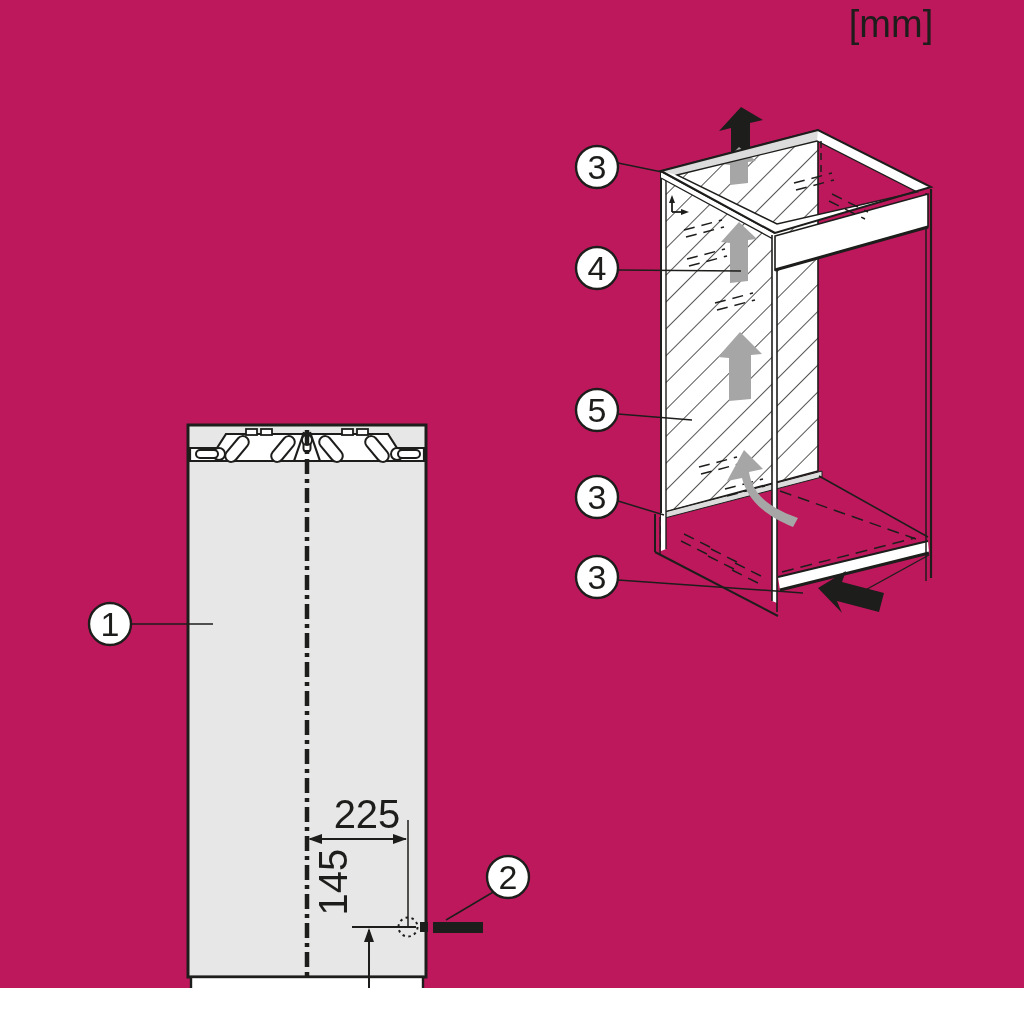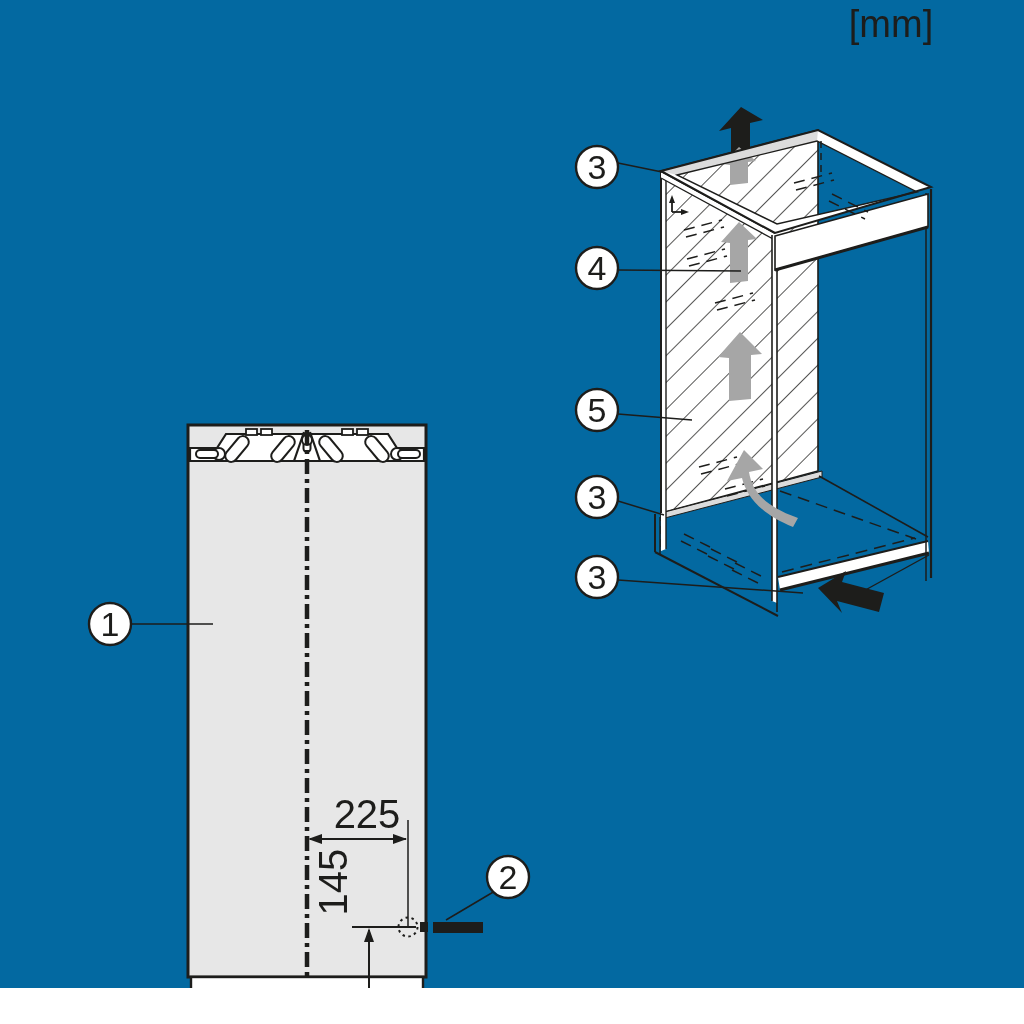--- a/index.html
+++ b/index.html
@@ -1,16 +1,16 @@
 <!DOCTYPE html>
 <html><head>
 <meta charset="utf-8">
 <style>
   html,body{margin:0;padding:0;background:#fff;}
-  .canvas{position:relative;width:1024px;height:988px;background:#0369a1;overflow:hidden;}
+  .canvas{position:relative;width:1024px;height:988px;background:#be185d;overflow:hidden;}
   svg{display:block;}
   text{font-family:"Liberation Sans", sans-serif;fill:#1d1d1b;}
   .dim-text{font-size:40px;}
   .callout-text{font-size:34px;}
   .unit-text{font-size:38px;}
 </style>
 </head>
 <body>
 
 <div class="canvas">

